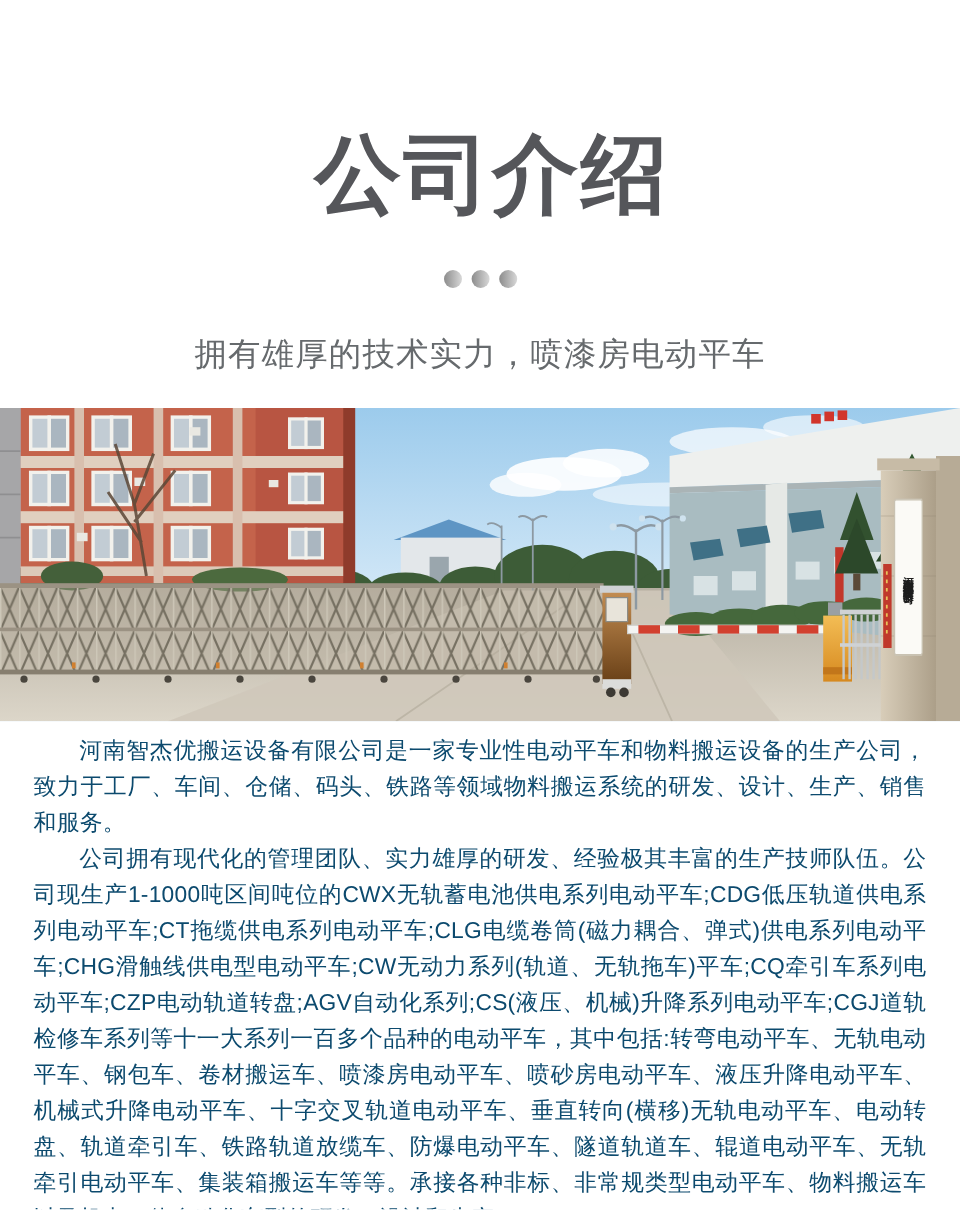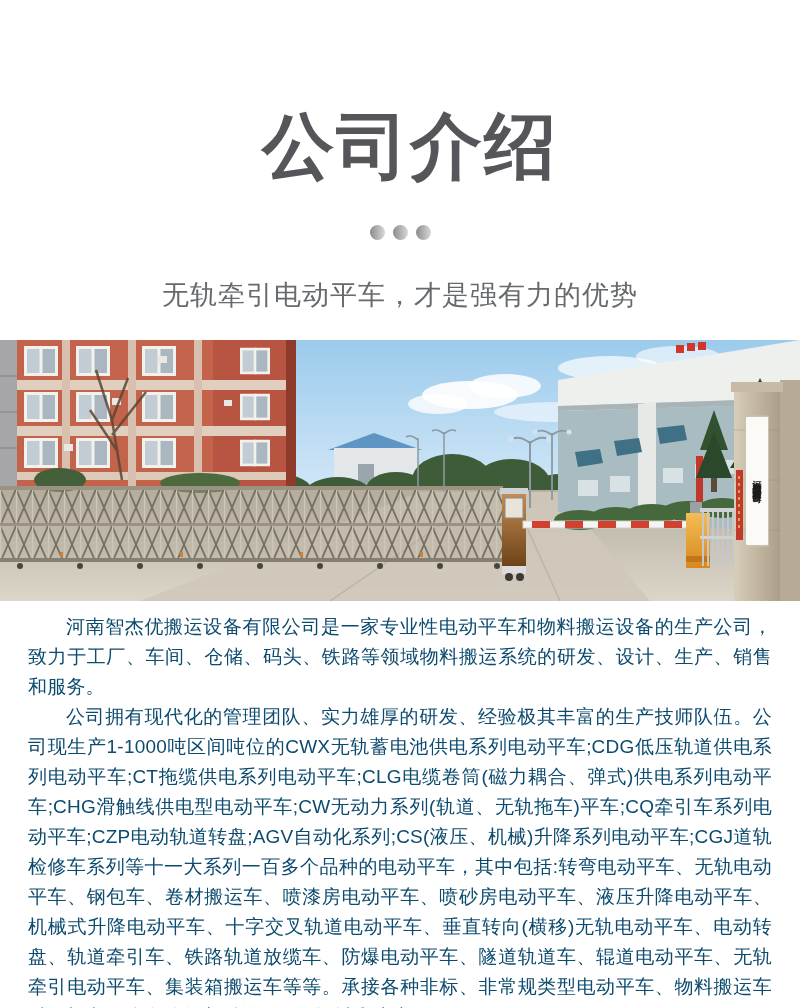--- a/index.html
+++ b/index.html
@@ -54,21 +54,21 @@
 <div class="page">
 
   <h1 class="page-title">公司介绍</h1>
 
   <div class="dots">
     <span></span>
     <span></span>
     <span></span>
   </div>
 
-  <div class="subtitle">无轨牵引电动平车，才是强有力的优势</div>
+  <div class="subtitle">拥有雄厚的技术实力，喷漆房电动平车</div>
 
   <figure class="photo">
     <svg viewBox="0 0 800 261" preserveAspectRatio="none" aria-hidden="true">
       <defs>
         <linearGradient id="skyG" x1="0" y1="0" x2="0" y2="1">
           <stop offset="0" stop-color="#9ccbec"></stop>
             <stop offset="0.65" stop-color="#d7eaf8"></stop>
             <stop offset="1" stop-color="#ecf4fa"></stop>
         </linearGradient>
         <linearGradient id="groundG" x1="0" y1="0" x2="0" y2="1">

